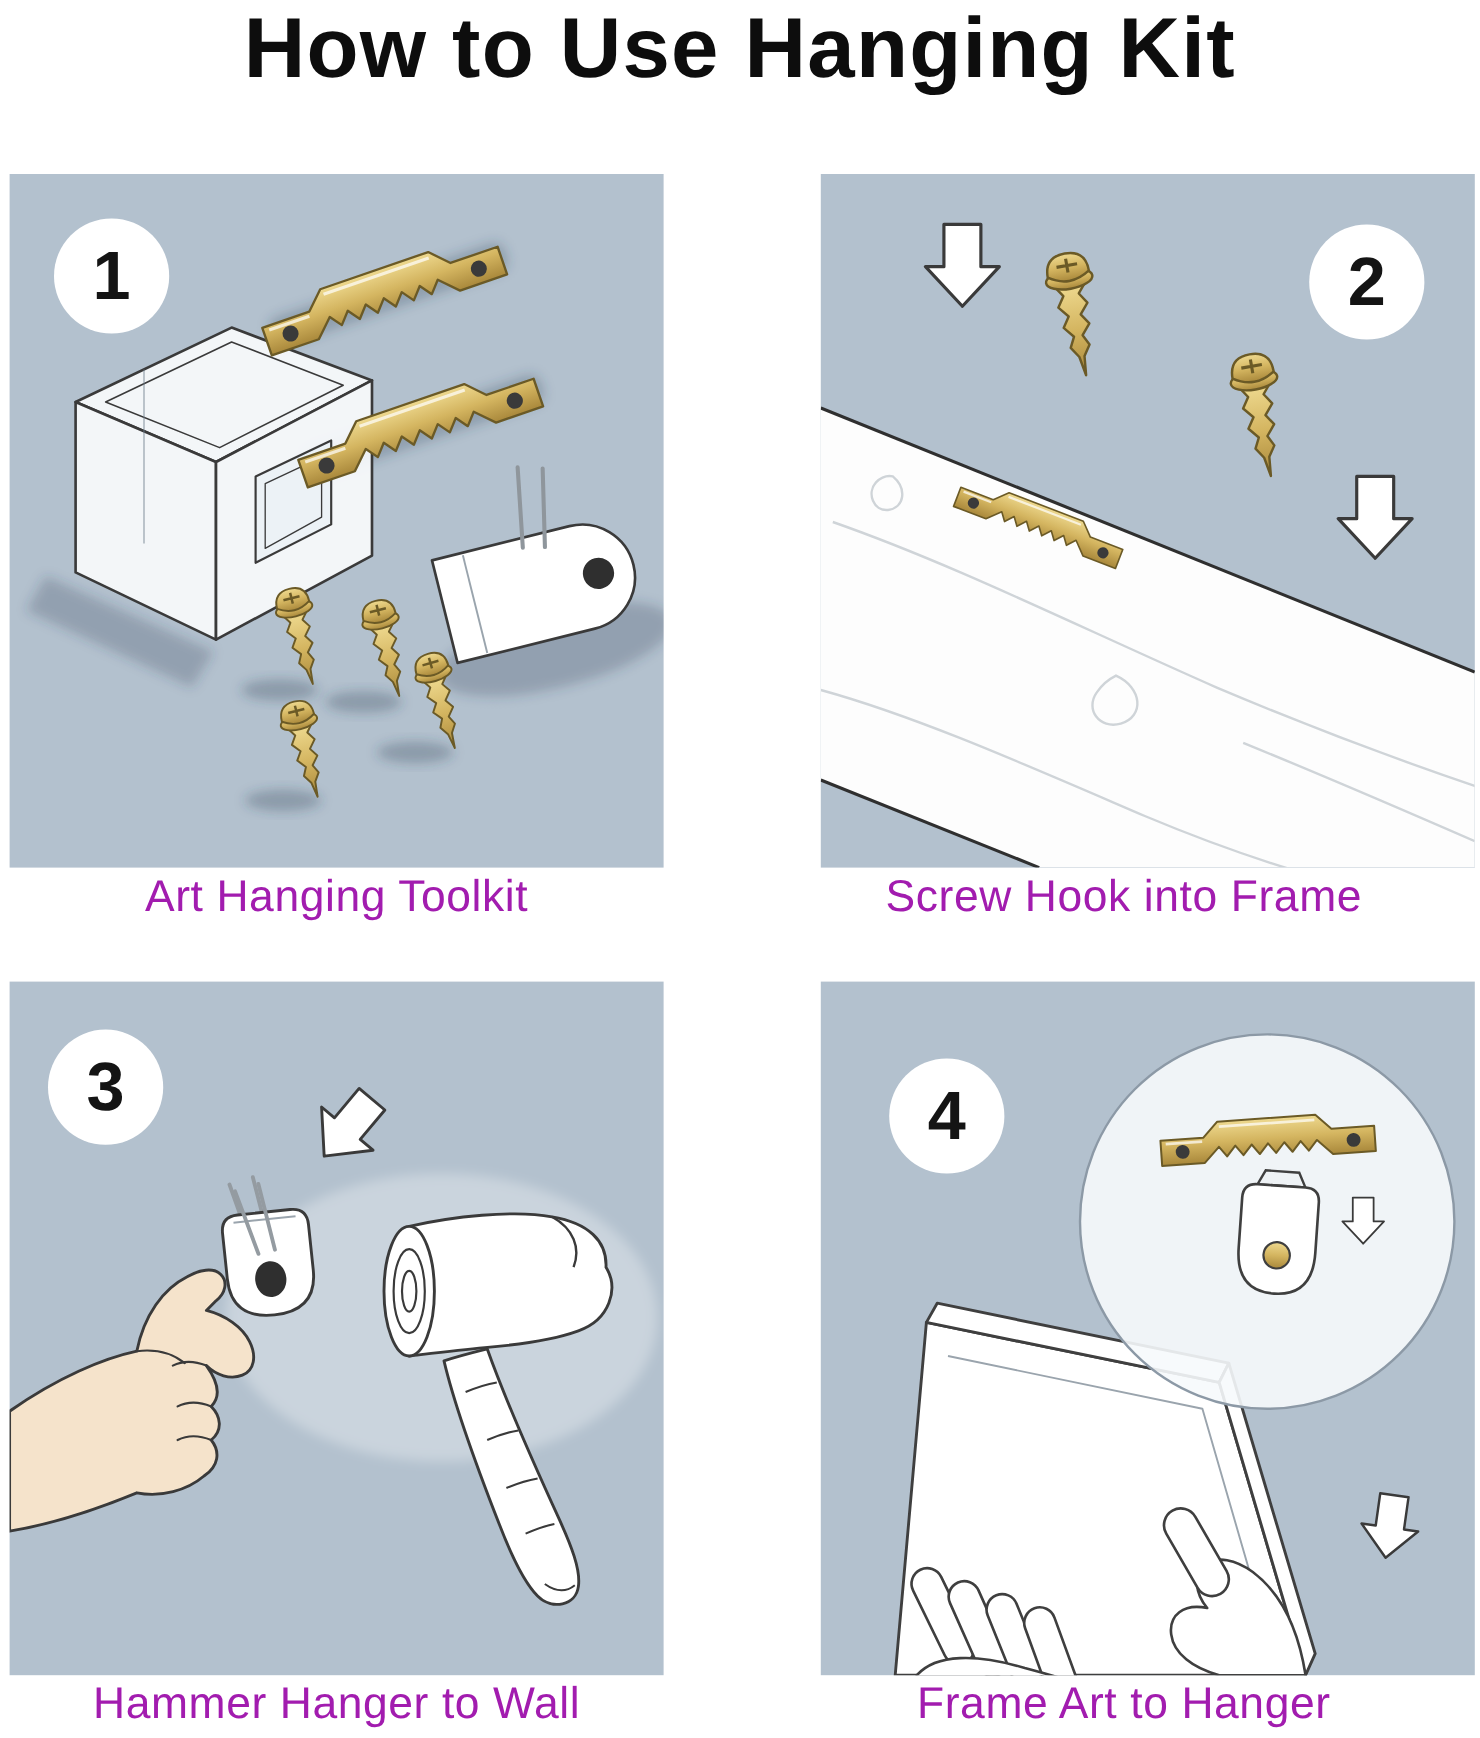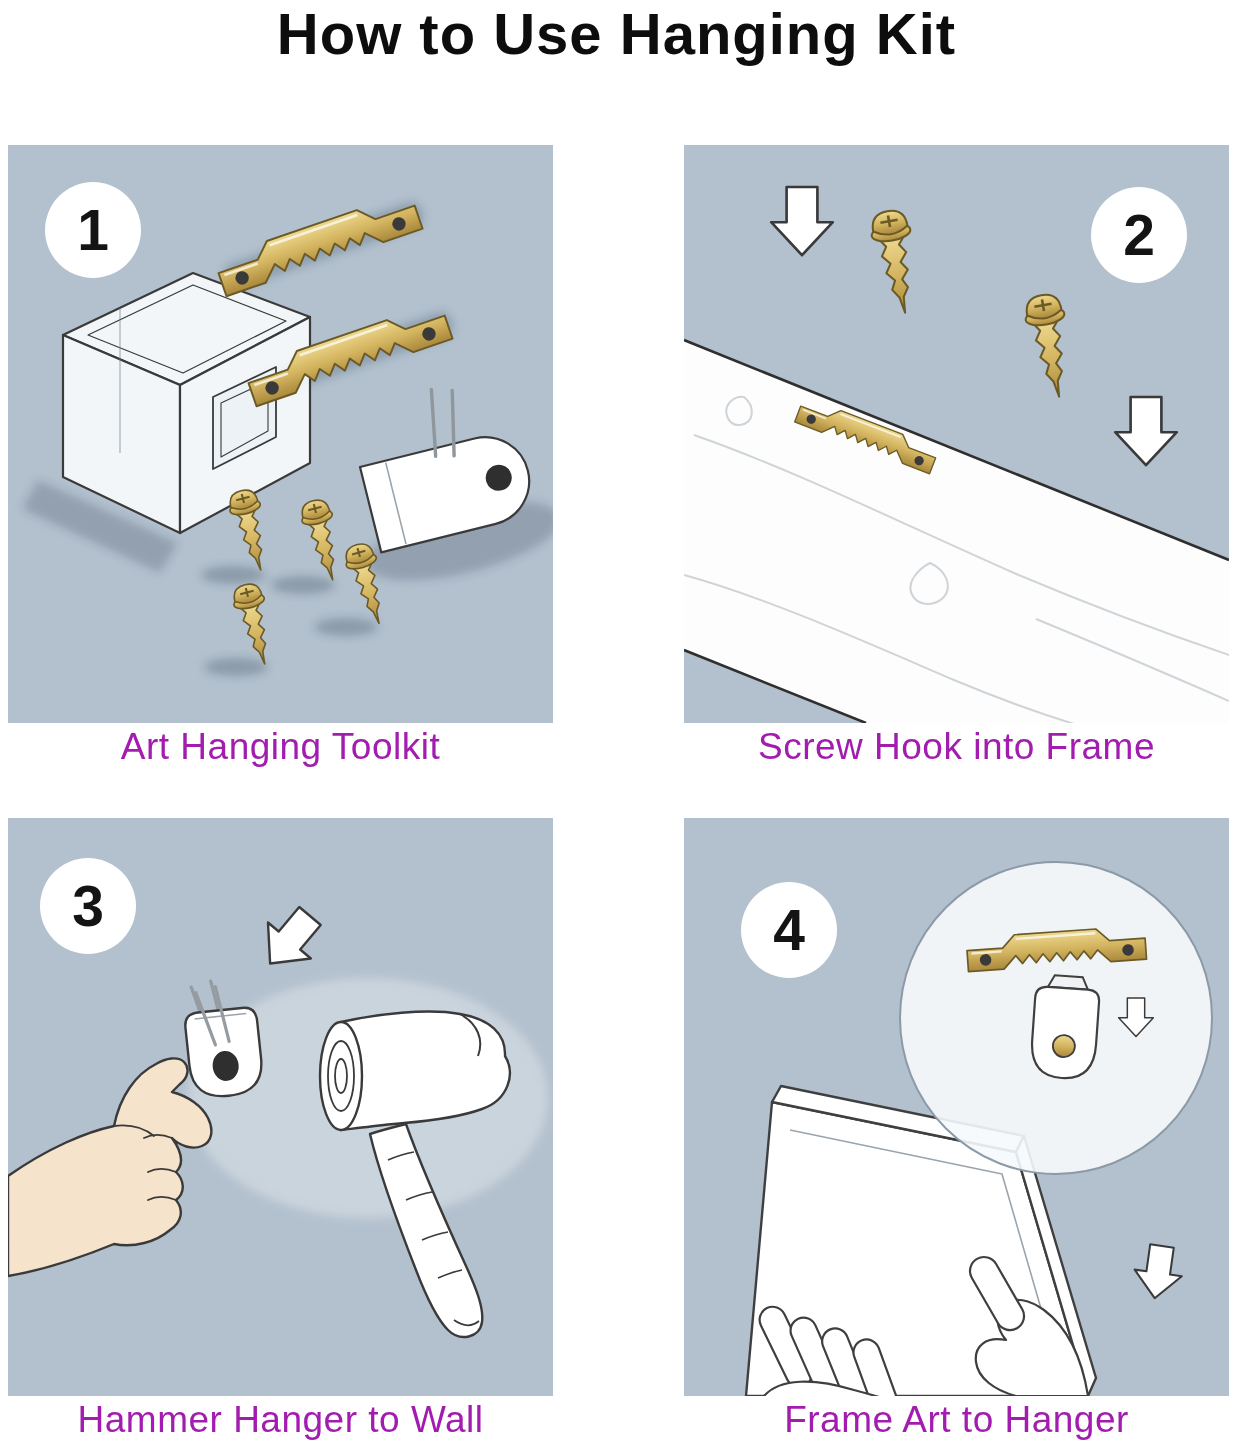--- a/index.html
+++ b/index.html
@@ -1,32 +1,32 @@
 <!DOCTYPE html>
 <html><head>
 <meta charset="utf-8">
 <style>
   html,body{margin:0;padding:0;background:#ffffff;}
   body{width:1233px;height:1448px;position:relative;overflow:hidden;
        font-family:"Liberation Sans",sans-serif;color:#111;}
   .title{position:absolute;top:0px;left:0;width:100%;margin:0;text-align:center;
-         font-size:58px;font-weight:600;letter-spacing:1px;color:#0d0d0d;}
+         font-size:71px;font-weight:600;letter-spacing:1px;color:#0d0d0d;}
   .panel{position:absolute;width:545px;height:578px;background:#b3c1ce;}
   #p1{left:8px;top:145px}
   #p2{left:684px;top:145px}
   #p3{left:8px;top:818px}
   #p4{left:684px;top:818px}
   .panel svg{position:absolute;left:0;top:0;}
   .badge{position:absolute;width:96px;height:96px;border-radius:50%;background:#ffffff;
          display:flex;align-items:center;justify-content:center;
          font-size:57px;font-weight:700;color:#141414;}
   .caption{position:absolute;width:545px;text-align:center;font-size:37px;
            font-weight:500;letter-spacing:.5px;color:#a21caf;}
   #c1,#c2{top:726px} #c3,#c4{top:1399px}
-  #c1,#c3{left:8px} #c2,#c4{left:684px}
+  #c1,#c3{left:8px} #c2,#c4{left:664px}
 </style>
 </head>
 <body>
 
 <svg width="0" height="0" style="position:absolute" aria-hidden="true">
   <defs>
     <linearGradient id="gold" x1="0" y1="0" x2="0" y2="1">
       <stop offset="0" stop-color="#eed98f"></stop>
       <stop offset="0.5" stop-color="#d4b560"></stop>
       <stop offset="1" stop-color="#a9883b"></stop>

